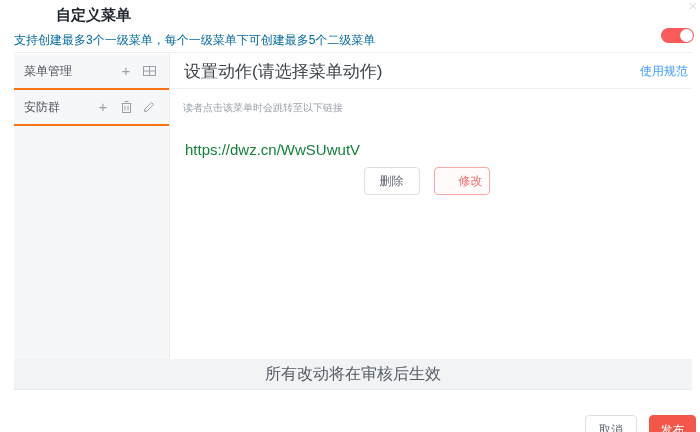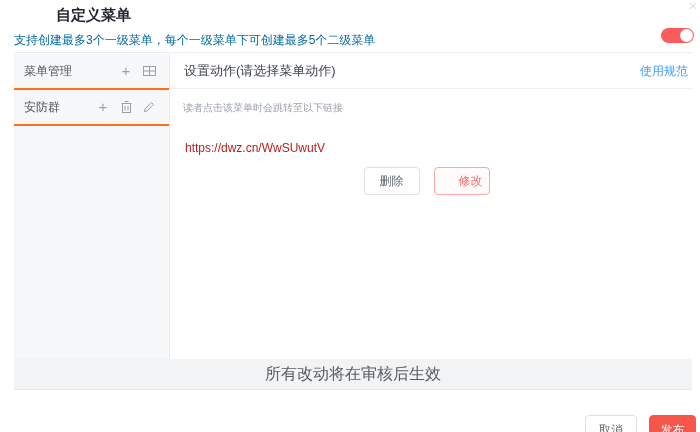--- a/index.html
+++ b/index.html
@@ -21,25 +21,25 @@
   .side-row{height:34px;display:flex;align-items:center;padding:0 12px 0 10px;border-bottom:2px solid #f97316;}
   .side-label{flex:1;font-size:12px;color:#4c535c;}
   .srow-icon{display:inline-flex;align-items:center;justify-content:center;width:16px;height:16px;
              margin-left:7px;color:#98a0a9;cursor:pointer;}
   .plus-glyph{font-size:15px;line-height:14px;color:#98a0a9;font-weight:400;}
   .srow-icon svg{display:block;}
 
   .main-hdr{position:absolute;left:157px;right:0;top:1px;height:35px;box-sizing:border-box;
             border-bottom:1px solid #eef0f3;display:flex;align-items:center;
             justify-content:space-between;padding:0 4px 0 13px;}
-  .main-hdr-title{font-size:13px;color:#3e444c;}
+  .main-hdr-title{font-size:17px;color:#3e444c;}
   .spec-link{font-size:12px;color:#409eff;cursor:pointer;text-decoration:none;}
 
   .hint{position:absolute;left:169px;top:48px;font-size:10px;color:#9aa1a9;}
-  .url-link{position:absolute;left:171px;top:88px;font-size:12px;color:#b91c1c;cursor:pointer;text-decoration:none;}
+  .url-link{position:absolute;left:171px;top:88px;font-size:15px;color:#15803d;cursor:pointer;text-decoration:none;}
 
   .btn{box-sizing:border-box;font-size:12px;border-radius:4px;cursor:pointer;
        font-family:"Liberation Sans","DejaVu Sans",sans-serif;background:#fff;}
   .btn-row{position:absolute;left:147px;right:0;top:114px;display:flex;justify-content:center;gap:14px;}
   .btn-plain{width:56px;height:28px;border:1px solid #dcdfe6;color:#5f6670;}
   .btn-danger-plain{width:56px;height:28px;border:1px solid #f9a7a7;color:#f56c6c;background:#fffbfb;text-align:right;}
 
   .footer-bar{position:absolute;left:0;right:0;top:306px;height:30px;background:#f2f3f5;
               border-bottom:1px solid #e7e9ec;display:flex;align-items:center;justify-content:center;}
   .footer-notice{font-size:16px;color:#565d66;}

